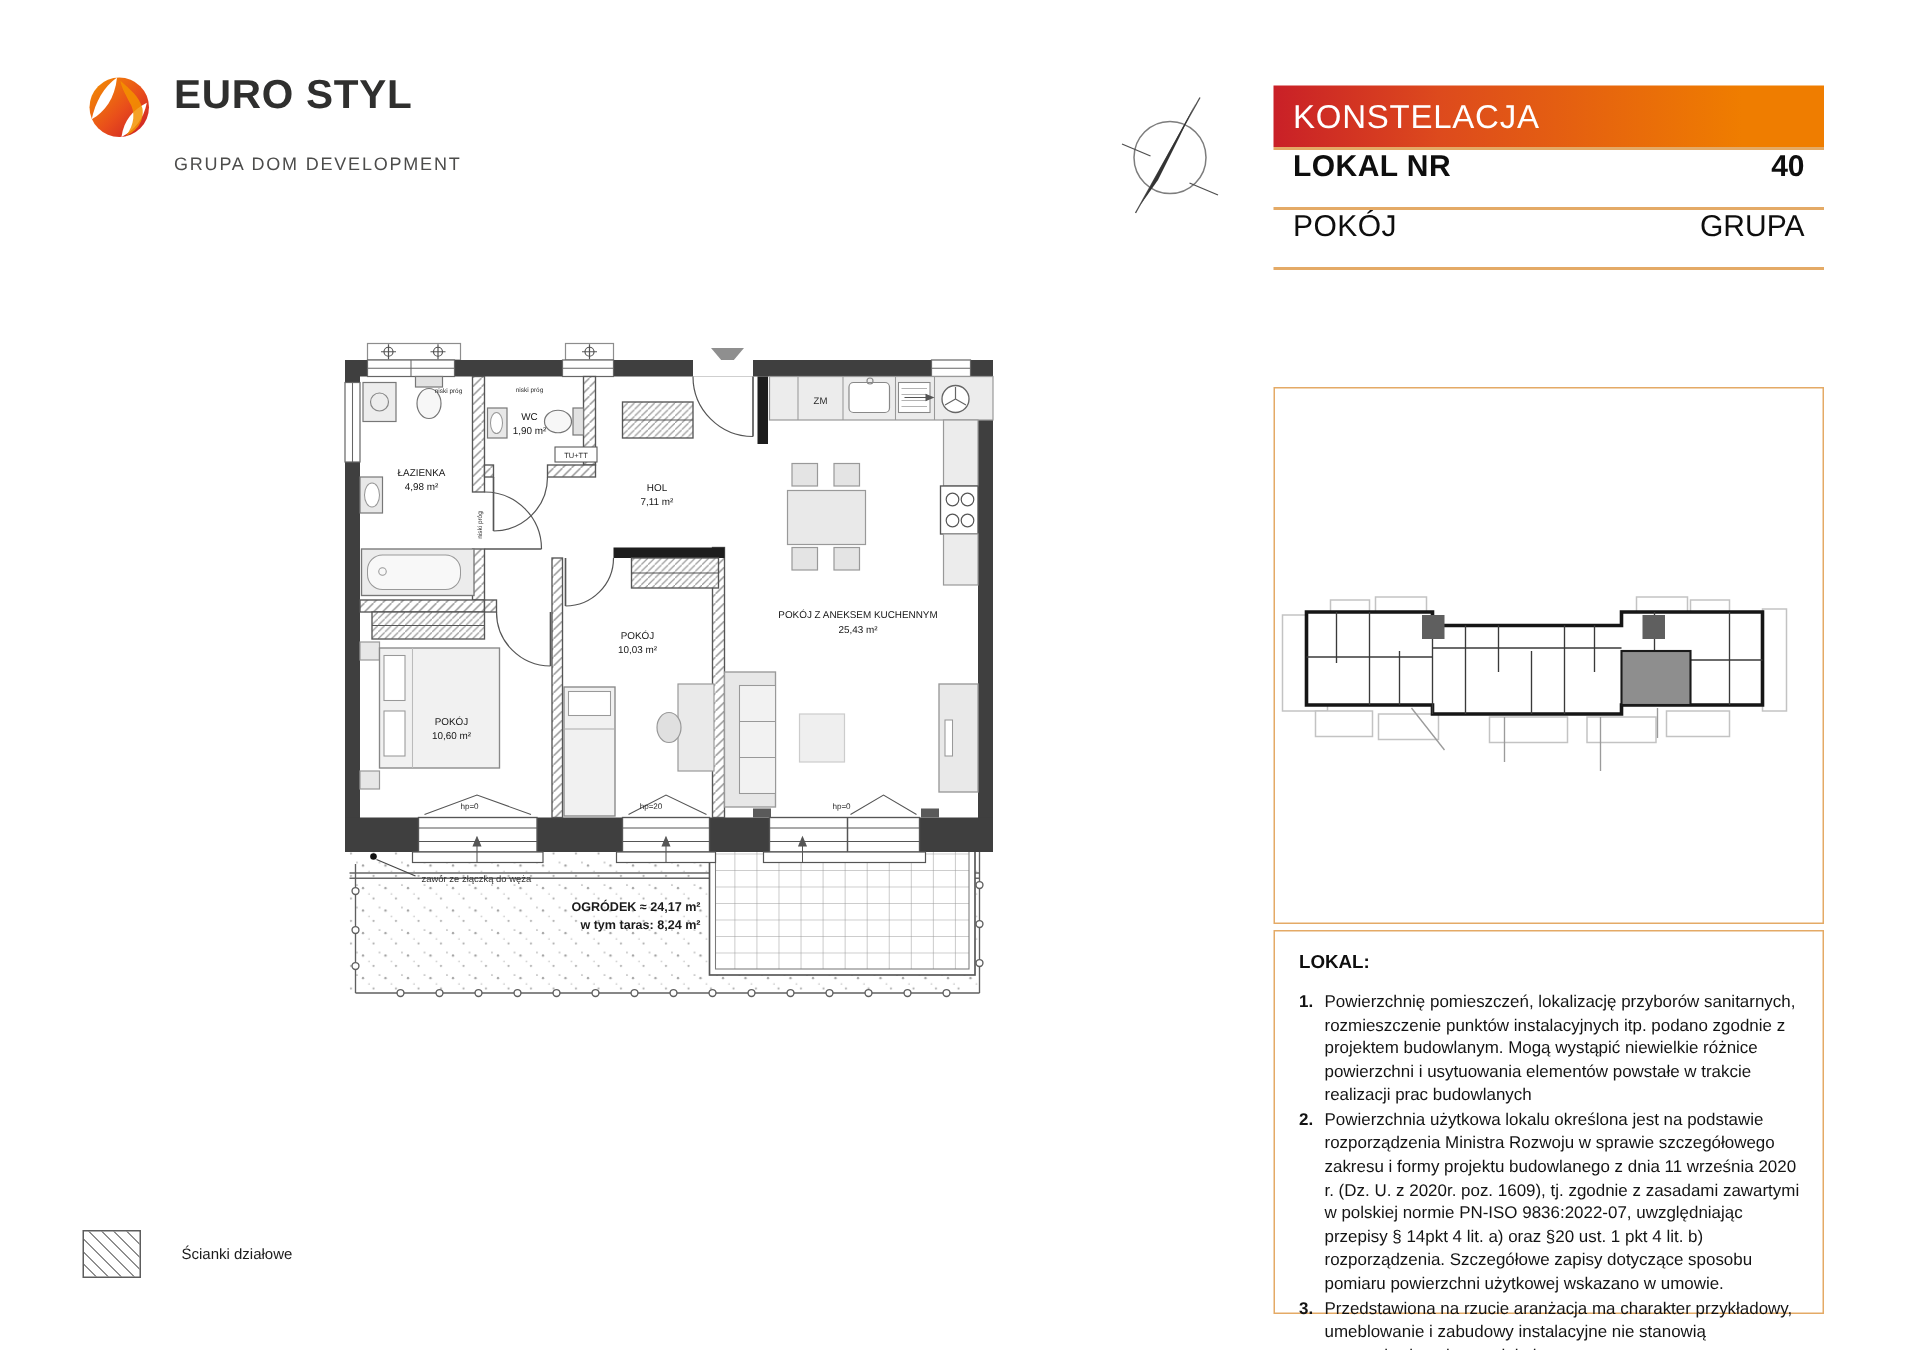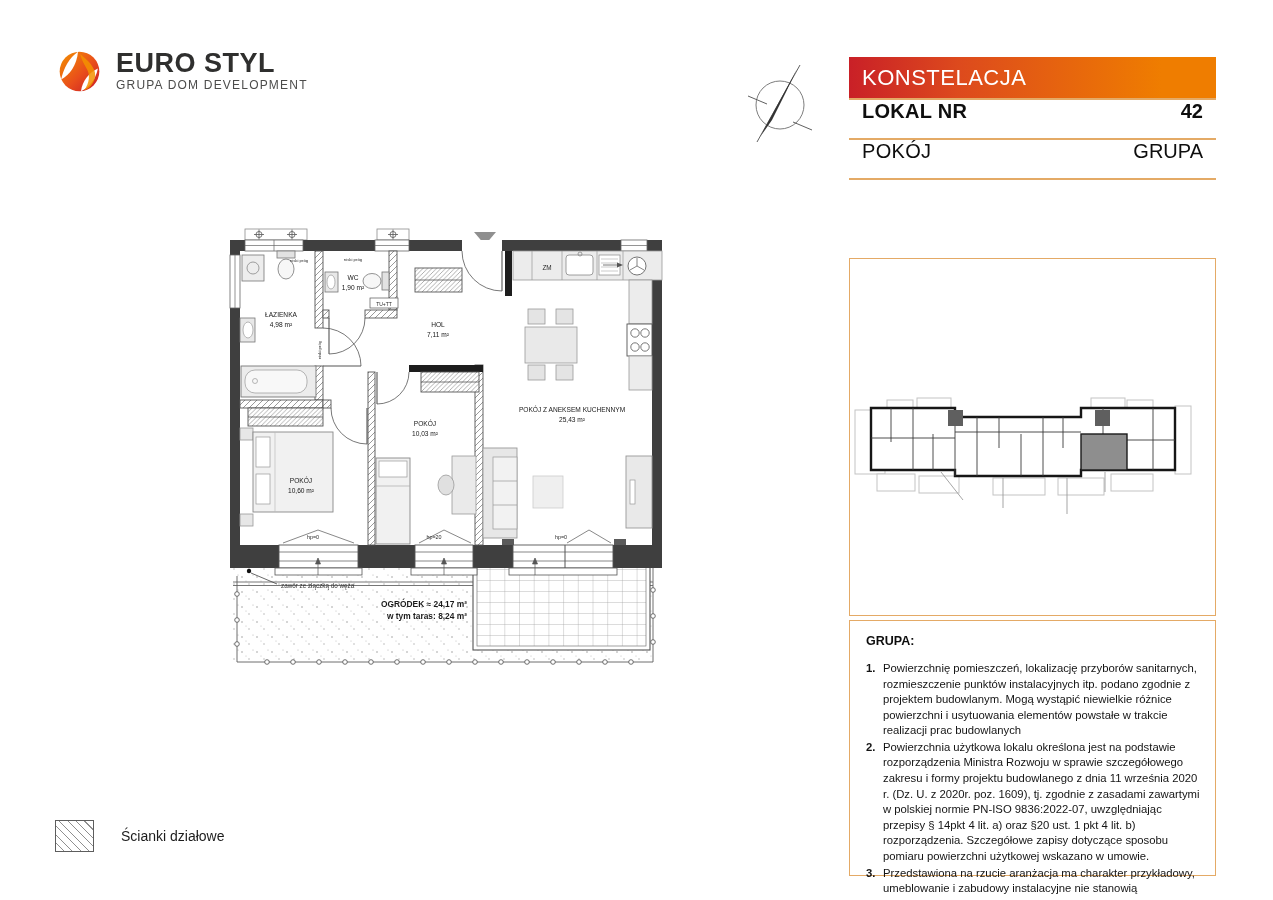--- a/index.html
+++ b/index.html
@@ -3,21 +3,21 @@
 <meta charset="utf-8">
 <style>
   html,body{margin:0;padding:0;background:#fff}
   .page{position:relative;width:1273px;height:900px;background:#fff;overflow:hidden;
         font-family:"Liberation Sans",sans-serif;color:#1a1a1a}
   
   .logo{position:absolute;left:56px;top:48px;display:flex;align-items:flex-start}
   .logo-mark{width:47px;height:47px}
   .logo-text{margin-left:13px;padding-top:2px}
   .logo-name{font-size:27px;font-weight:bold;color:#2f2f2e;letter-spacing:.5px;line-height:1}
-  .logo-tagline{font-size:12px;color:#4c4c4b;letter-spacing:1.2px;margin-top:1px}
+  .logo-tagline{font-size:12px;color:#4c4c4b;letter-spacing:1.2px;margin-top:25px}
   
   .compass{position:absolute;left:736px;top:56px}
   
   .card{position:absolute;left:849px;top:57px;width:367px}
   .card-title{height:41px;background:linear-gradient(90deg,#c92027 0%,#dd4a1d 30%,#ef7d00 85%);
               color:#fff;font-size:22px;font-weight:normal;display:flex;align-items:center;
               padding:0 13px;letter-spacing:.5px;box-sizing:border-box}
   .spec{border-top:2px solid #e4aa66}
   .spec-row{height:38px;display:flex;justify-content:space-between;align-items:flex-start;
             padding:0 13px;border-bottom:2px solid #e4aa66;font-size:20px;color:#0e0e0e}
@@ -30,21 +30,21 @@
              border:1.5px solid #e4aa66;box-sizing:border-box;background:#fff;
              padding:13px 14px 8px 16px}
   .notes-title{font-size:12.5px;font-weight:bold;margin-bottom:13px;color:#0e0e0e}
   .note{display:flex;font-size:11.3px;line-height:1.38;color:#141414;margin-bottom:1px}
   .note-num{font-weight:bold;width:17px;flex:none}
   .note-text{flex:1}
   
   .legend{position:absolute;left:55px;top:820px;display:flex;align-items:center}
   .legend-swatch{width:37px;height:30px;border:1.2px solid #5d5d5d;
     background:repeating-linear-gradient(45deg,#fff 0px,#fff 5px,#8f8f8f 5px,#8f8f8f 6px)}
-  .legend-label{margin-left:27px;font-size:14px;color:#1c1c1c}
+  .legend-label{margin-left:27px;font-size:10px;color:#1c1c1c}
   
   .floorplan{position:absolute;left:225px;top:228px}
   .overview-svg{position:absolute;left:853px;top:388px}
   svg text{font-family:"Liberation Sans",sans-serif}
 </style>
 </head>
 <body>
 
 <div class="page">
 
@@ -74,21 +74,21 @@
     <polygon points="24,81 61,13 50,36 36,64" fill="#333"></polygon>
     <line x1="12" y1="40" x2="31" y2="48" stroke="#4e4e4e" stroke-width="0.9"></line>
     <line x1="57" y1="66" x2="76" y2="74" stroke="#4e4e4e" stroke-width="0.9"></line>
   </svg>
 
   <div class="card">
     <div class="card-title">KONSTELACJA</div>
     <div class="spec">
       <div class="spec-row bold">
         <span class="lab">LOKAL NR</span>
-        <span class="val">42</span>
+        <span class="val">40</span>
       </div>
       <div class="spec-row">
         <span class="lab">POKÓJ</span>
         <span class="val">GRUPA</span>
       </div>
     </div>
   </div>
 
   <div class="overview-box"></div>
   <svg class="overview-svg" width="340" height="140" viewBox="0 0 340 140">
@@ -127,21 +127,21 @@
     <rect x="228" y="46" width="46" height="36" fill="#8e8e8e" stroke="#1a1a1a" stroke-width="1.4"></rect>
     <g stroke="#9b9b9b" stroke-width="0.9">
       <line x1="88" y1="84" x2="110" y2="112"></line>
         <line x1="150" y1="90" x2="150" y2="120"></line>
       <line x1="214" y1="90" x2="214" y2="126"></line>
         <line x1="252" y1="84" x2="252" y2="104"></line>
     </g>
   </svg>
 
   <div class="notes-box">
-    <div class="notes-title">GRUPA:</div>
+    <div class="notes-title">LOKAL:</div>
     <div class="note">
       <span class="note-num">1.</span>
       <span class="note-text">Powierzchnię pomieszczeń, lokalizację przyborów sanitarnych, rozmieszczenie punktów instalacyjnych itp. podano zgodnie z projektem budowlanym. Mogą wystąpić niewielkie różnice powierzchni i usytuowania elementów powstałe w trakcie realizacji prac budowlanych</span>
     </div>
     <div class="note">
       <span class="note-num">2.</span>
       <span class="note-text">Powierzchnia użytkowa lokalu określona jest na podstawie rozporządzenia Ministra Rozwoju w sprawie szczegółowego zakresu i formy projektu budowlanego z dnia 11 września 2020 r. (Dz. U. z 2020r. poz. 1609), tj. zgodnie z zasadami zawartymi w polskiej normie PN-ISO 9836:2022-07, uwzględniając przepisy § 14pkt 4 lit. a) oraz §20 ust. 1 pkt 4 lit. b) rozporządzenia. Szczegółowe zapisy dotyczące sposobu pomiaru powierzchni użytkowej wskazano w umowie.</span>
     </div>
     <div class="note">
       <span class="note-num">3.</span>

